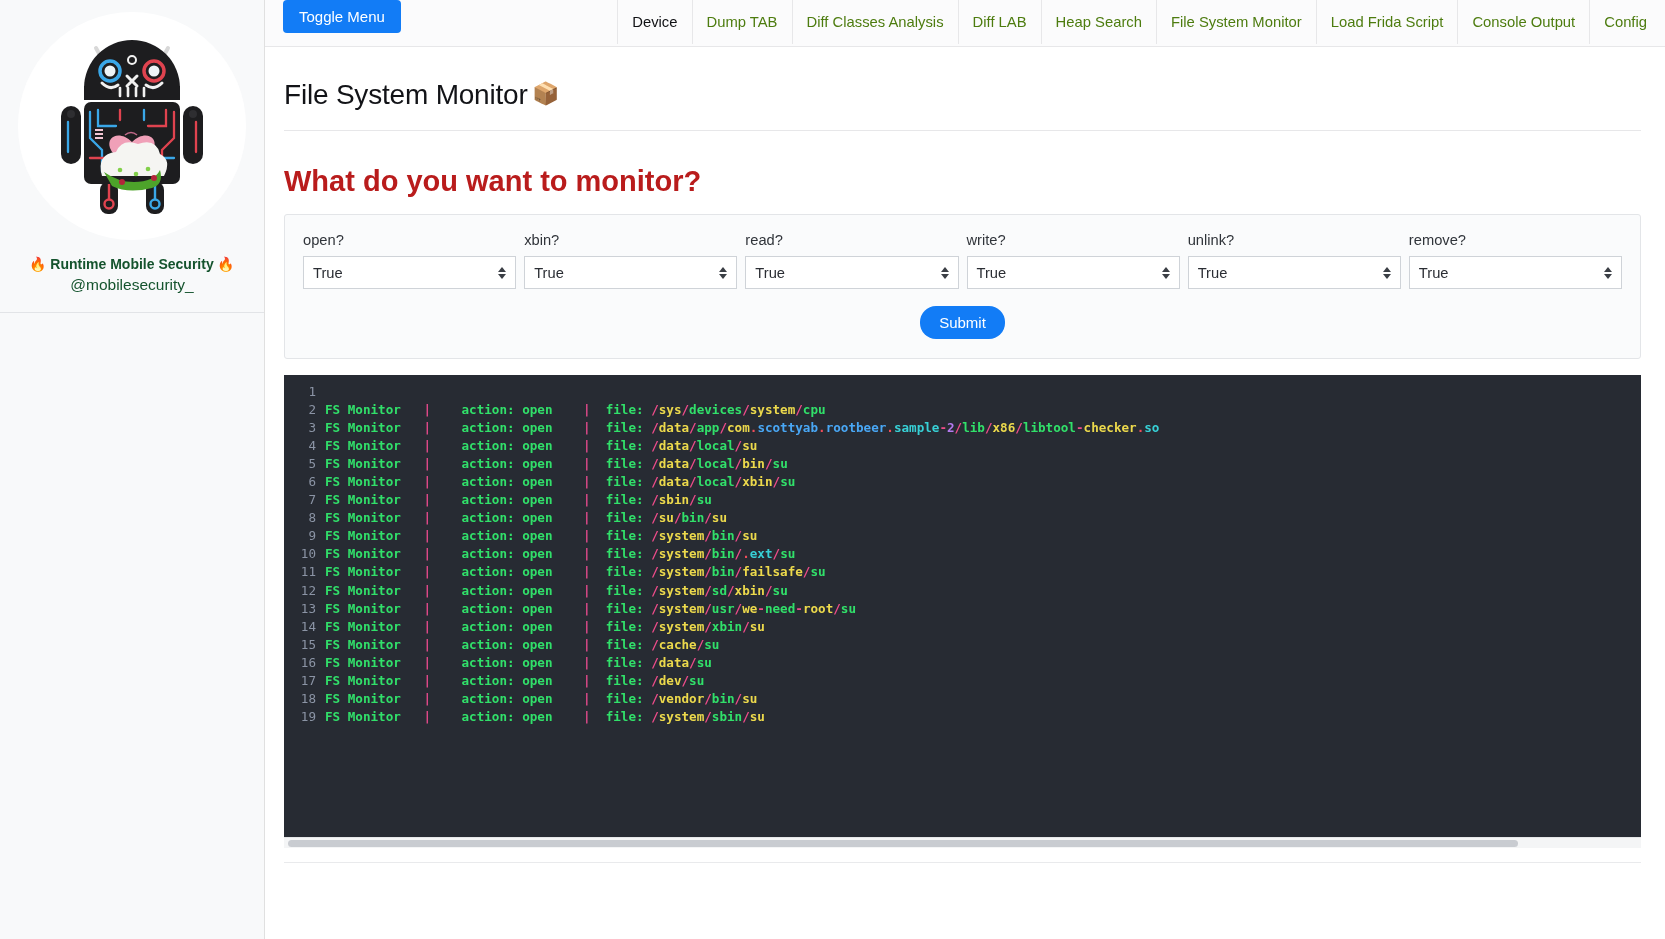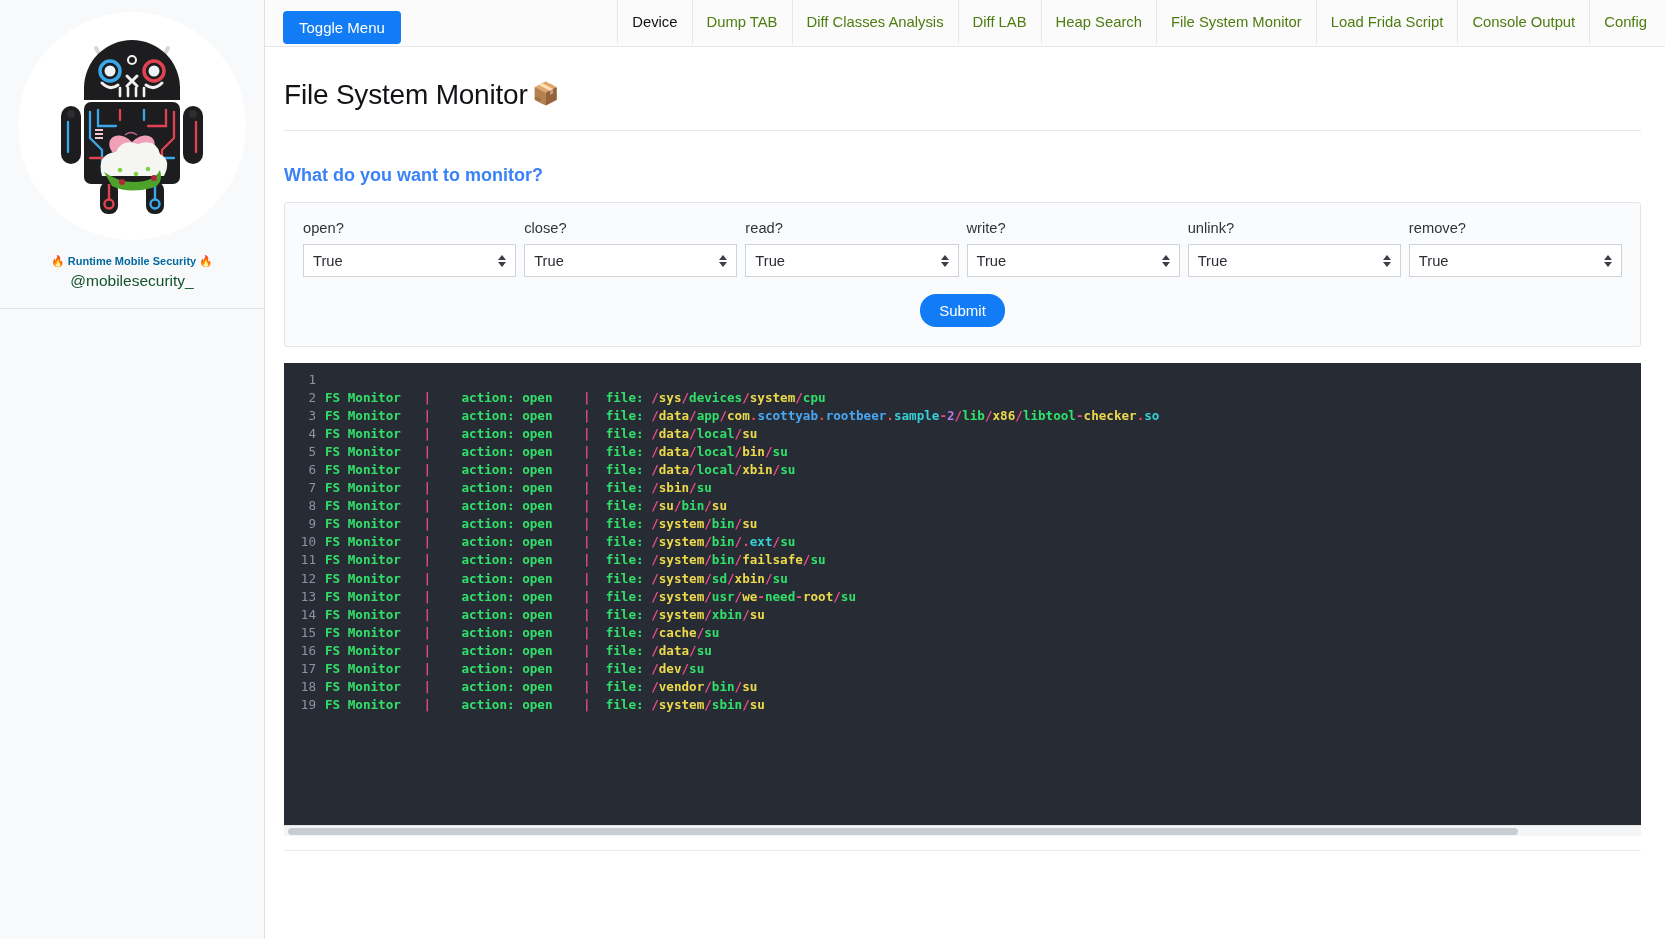--- a/index.html
+++ b/index.html
@@ -27,23 +27,23 @@
   .avatar-wrap {
     width: 228px; height: 228px;
     border-radius: 50%;
     background: #ffffff;
     display: flex; align-items: center; justify-content: center;
     overflow: hidden;
     margin-bottom: 14px;
   }
   .avatar-wrap svg { display: block; }
   .brand-line {
-    font-size: 11px;
+    font-size: 14px;
     font-weight: bold;
-    color: #0369a1;
+    color: #14532d;
     text-align: left;
     line-height: 1.45;
     white-space: nowrap;
   }
   .brand-handle {
     font-size: 15.5px;
     color: #14532d;
     text-align: right;
     margin-top: 2px;
     cursor: pointer;
@@ -80,21 +80,21 @@
     position: relative;
   }
 
   
   #topbar {
     height: 47px;
     min-height: 47px;
     border-bottom: 1px solid #e7e7e9;
     background: #fbfbfc;
     display: flex;
-    align-items: flex-end;
+    align-items: flex-start;
     padding: 0 0 2px 18px;
   }
   #toggle-menu {
     background: #127cf6;
     color: #fff;
     border: none;
     border-radius: 4px;
     font-size: 15px;
     font-family: "Liberation Sans", sans-serif;
     padding: 9px 16px;
@@ -132,23 +132,23 @@
     color: #121317;
     margin: 10px 0 0 0;
     letter-spacing: -0.2px;
   }
   .title-emoji { font-size: 22px; vertical-align: 3px; margin-left: 5px; }
   .hr-under-title {
     height: 1px; background: #e7e7e9;
     margin: 19px 0 0 0;
   }
   #section-question {
-    font-size: 18px;
+    font-size: 29px;
     font-weight: bold;
-    color: #3b82f6;
+    color: #b91c1c;
     margin: 34px 0 16px 0;
   }
 
   
   #form-card {
     border: 1px solid #e3e5e8;
     background: #fafbfc;
     border-radius: 3px;
     padding: 17px 18px 19px 18px;
   }
@@ -383,21 +383,21 @@
             <div class="field-label">open?</div>
             <div class="select-box">
               <span>True</span>
               <span class="spinner">
                 <i class="up"></i>
                 <i class="dn"></i>
               </span>
             </div>
           </div>
           <div class="field">
-            <div class="field-label">close?</div>
+            <div class="field-label">xbin?</div>
             <div class="select-box">
               <span>True</span>
               <span class="spinner">
                 <i class="up"></i>
                 <i class="dn"></i>
               </span>
             </div>
           </div>
           <div class="field">
             <div class="field-label">read?</div>

